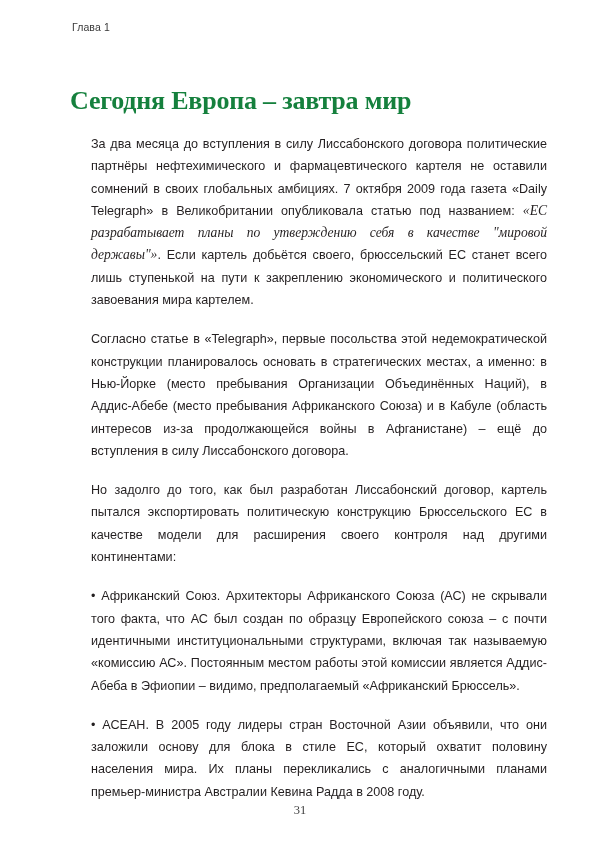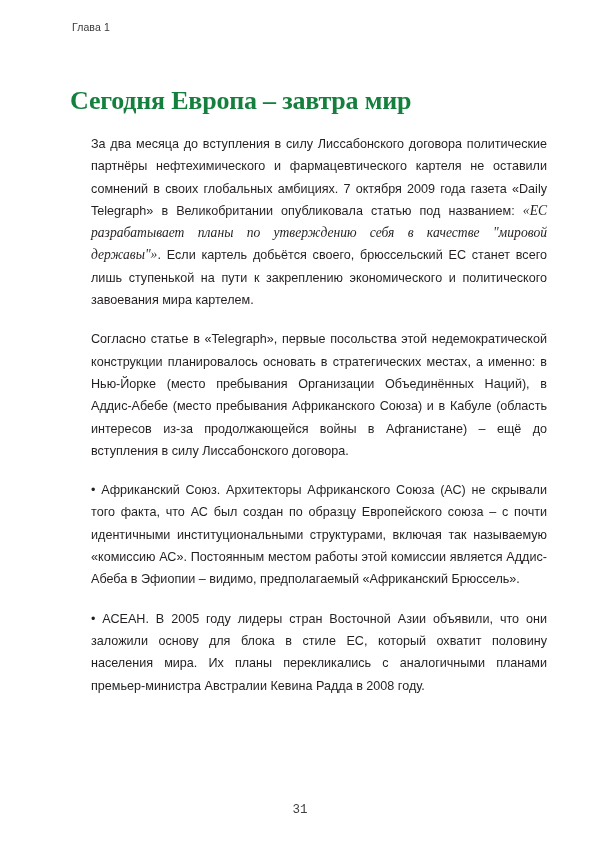--- a/index.html
+++ b/index.html
@@ -87,34 +87,35 @@
 
   .folio {
     position: absolute;
     left: 0;
     top: 802px;
     width: 600px;
     text-align: center;
     font-size: 12.5px;
     line-height: 16px;
     color: #3f3f3f;
-    font-family: Liberation Mono, monospace;
+    font-family: Liberation Serif, serif;
   }
 </style>
 </head>
 <body>
 
 <div class="page">
 
   <div class="running-head">Глава 1</div>
 
   <h1 class="chapter-title">Сегодня Европа – завтра мир</h1>
 
   <div class="body-column">
     <p class="para"><span>За два месяца до вступления в силу Лиссабонского договора политические партнёры нефтехимического и фармацевтического картеля не оставили сомнений в своих глобальных амбициях. 7 октября 2009 года газета «Daily Telegraph» в Великобритании опубликовала статью под названием: </span><span class="it">«ЕС разрабатывает планы по утверждению себя в качестве "мировой державы"»</span><span>. Если картель добьётся своего, брюссельский ЕС станет всего лишь ступенькой на пути к закреплению экономического и политического завоевания мира картелем.</span></p>
     <p class="para"><span>Согласно статье в «Telegraph», первые посольства этой недемократической конструкции планировалось основать в стратегических местах, а именно: в Нью-Йорке (место пребывания Организации Объединённых Наций), в Аддис-Абебе (место пребывания Африканского Союза) и в Кабуле (область интересов из-за продолжающейся войны в Афганистане) – ещё до вступления в силу Лиссабонского договора.</span></p>
+    <p class="para"><span>Но задолго до того, как был разработан Лиссабонский договор, картель пытался экспортировать политическую конструкцию Брюссельского ЕС в качестве модели для расширения своего контроля над другими континентами:</span></p>
     <p class="para bullet"><span>• </span><span class="bd">Африканский Союз.</span><span> Архитекторы Африканского Союза (АС) не скрывали того факта, что АС был создан по образцу Европейского союза – с почти идентичными институциональными структурами, включая так называемую «комиссию АС». Постоянным местом работы этой комиссии является Аддис-Абеба в Эфиопии – видимо, предполагаемый «Африканский Брюссель».</span></p>
     <p class="para bullet"><span>• </span><span class="bd">АСЕАН.</span><span> В 2005 году лидеры стран Восточной Азии объявили, что они заложили основу для блока в стиле ЕС, который охватит половину населения мира. Их планы перекликались с аналогичными планами премьер-министра Австралии Кевина Радда в 2008 году.</span></p>
   </div>
 
   <div class="folio">31</div>
 
 </div>
 
 </body></html>

